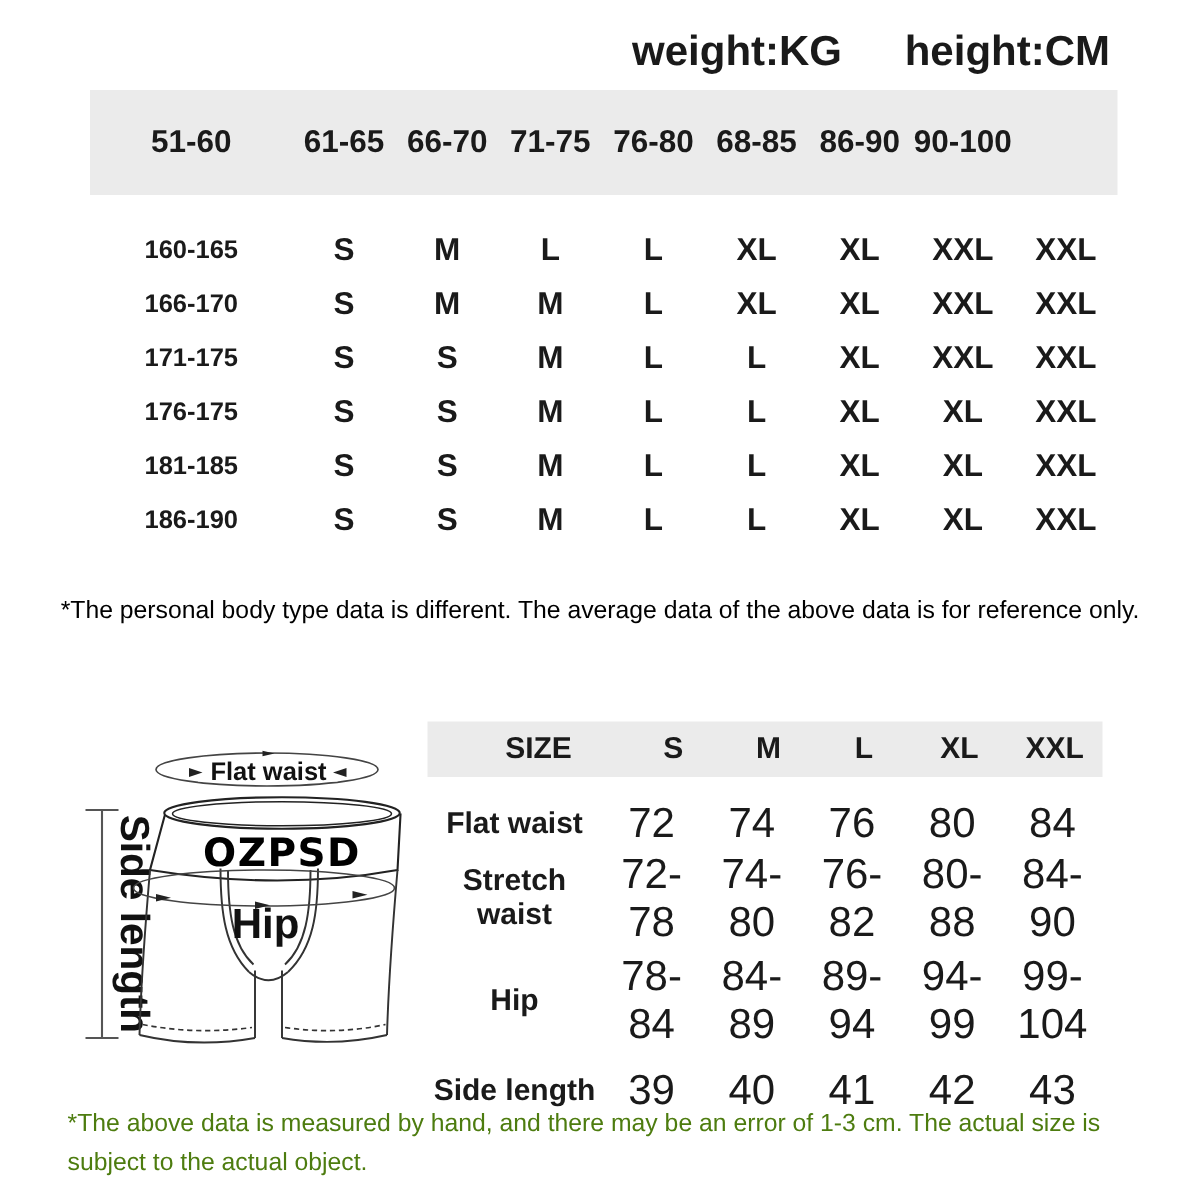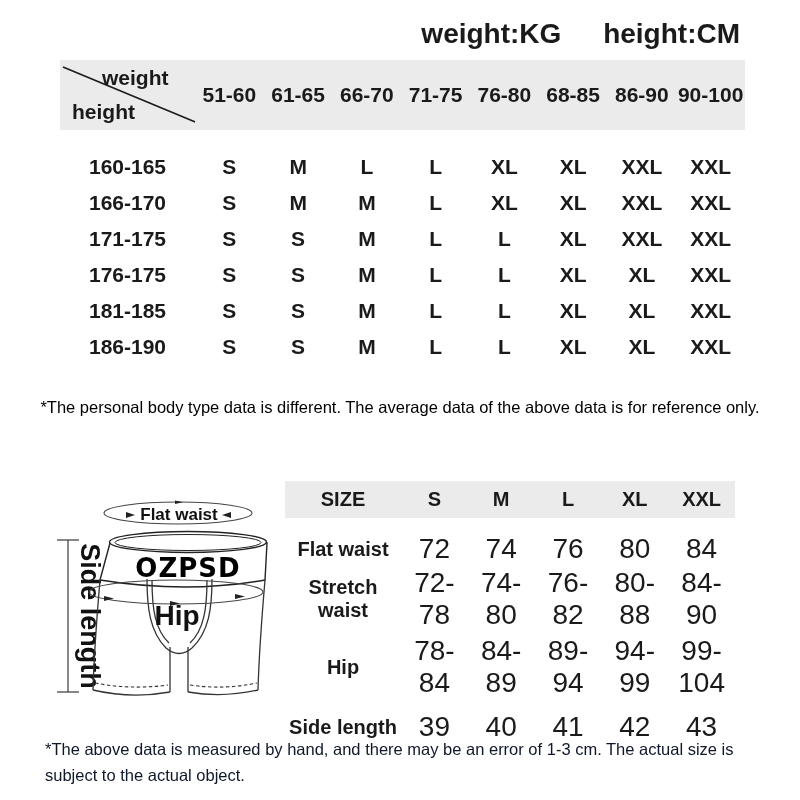--- a/index.html
+++ b/index.html
@@ -24,30 +24,30 @@
   .corner{position:relative;width:135px;height:70px;}
   .corner svg{position:absolute;left:0;top:0;}
   .corner .w{position:absolute;top:6px;left:42px;font-size:21px;font-weight:600;}
   .corner .h{position:absolute;bottom:6px;left:12px;font-size:21px;font-weight:600;}
   .matrix-rows{margin-top:19px;}
   .mrow{
     display:grid;grid-template-columns:135px repeat(8,1fr);
     height:36px;align-items:center;
   }
   .mrow .cell{text-align:center;font-size:21px;font-weight:600;}
-  .mrow .rlabel{font-size:21px;font-weight:600;}
+  .mrow .rlabel{font-size:17px;font-weight:600;}
 
   .note1{top:398px;left:0;width:800px;text-align:center;font-size:16.5px;color:#000000;}
-  .note2{top:736px;left:45px;width:700px;font-size:16.5px;line-height:26px;color:#0f172a;}
+  .note2{top:736px;left:45px;width:700px;font-size:16.5px;line-height:26px;color:#4d7c0f;}
 
   
   .mt{left:285px;top:481px;width:450px;}
   .mt-head{
     display:grid;grid-template-columns:116px repeat(5,1fr);
-    background:#ebebeb;height:37px;align-items:center;
+    background:#ebebeb;height:37px;align-items:center;padding-left:16px;
   }
   .mt-head .cell{text-align:center;font-size:20px;font-weight:600;}
   .mt-row{
     display:grid;grid-template-columns:116px repeat(5,1fr);
     align-items:center;text-align:center;
   }
   .mt-row .cell{font-size:28px;font-weight:400;}
   .mt-row .mlabel{font-size:20px;font-weight:600;line-height:23px;}
   .mt-row.r0{margin-top:13px;min-height:36px;}
   .mt-row.r1{margin-top:0;min-height:50px;}
@@ -61,27 +61,20 @@
 </head>
 <body>
 
 <div class="abs units">
   <span style="margin-left:0">weight:KG</span>
   <span>height:CM</span>
 </div>
 
 <div class="abs matrix">
   <div class="matrix-head">
-    <div class="corner">
-      <svg width="135" height="70" viewBox="0 0 135 70">
-        <line x1="3" y1="7" x2="140" y2="64" stroke="#1a1a1a" stroke-width="1.6"></line>
-      </svg>
-      <span class="w">weight</span>
-      <span class="h">height</span>
-    </div>
 
   <div class="cell">51-60</div>
       <div class="cell">61-65</div>
       <div class="cell">66-70</div>
       <div class="cell">71-75</div>
       <div class="cell">76-80</div>
       <div class="cell">68-85</div>
       <div class="cell">86-90</div>
       <div class="cell">90-100</div>
     </div>

